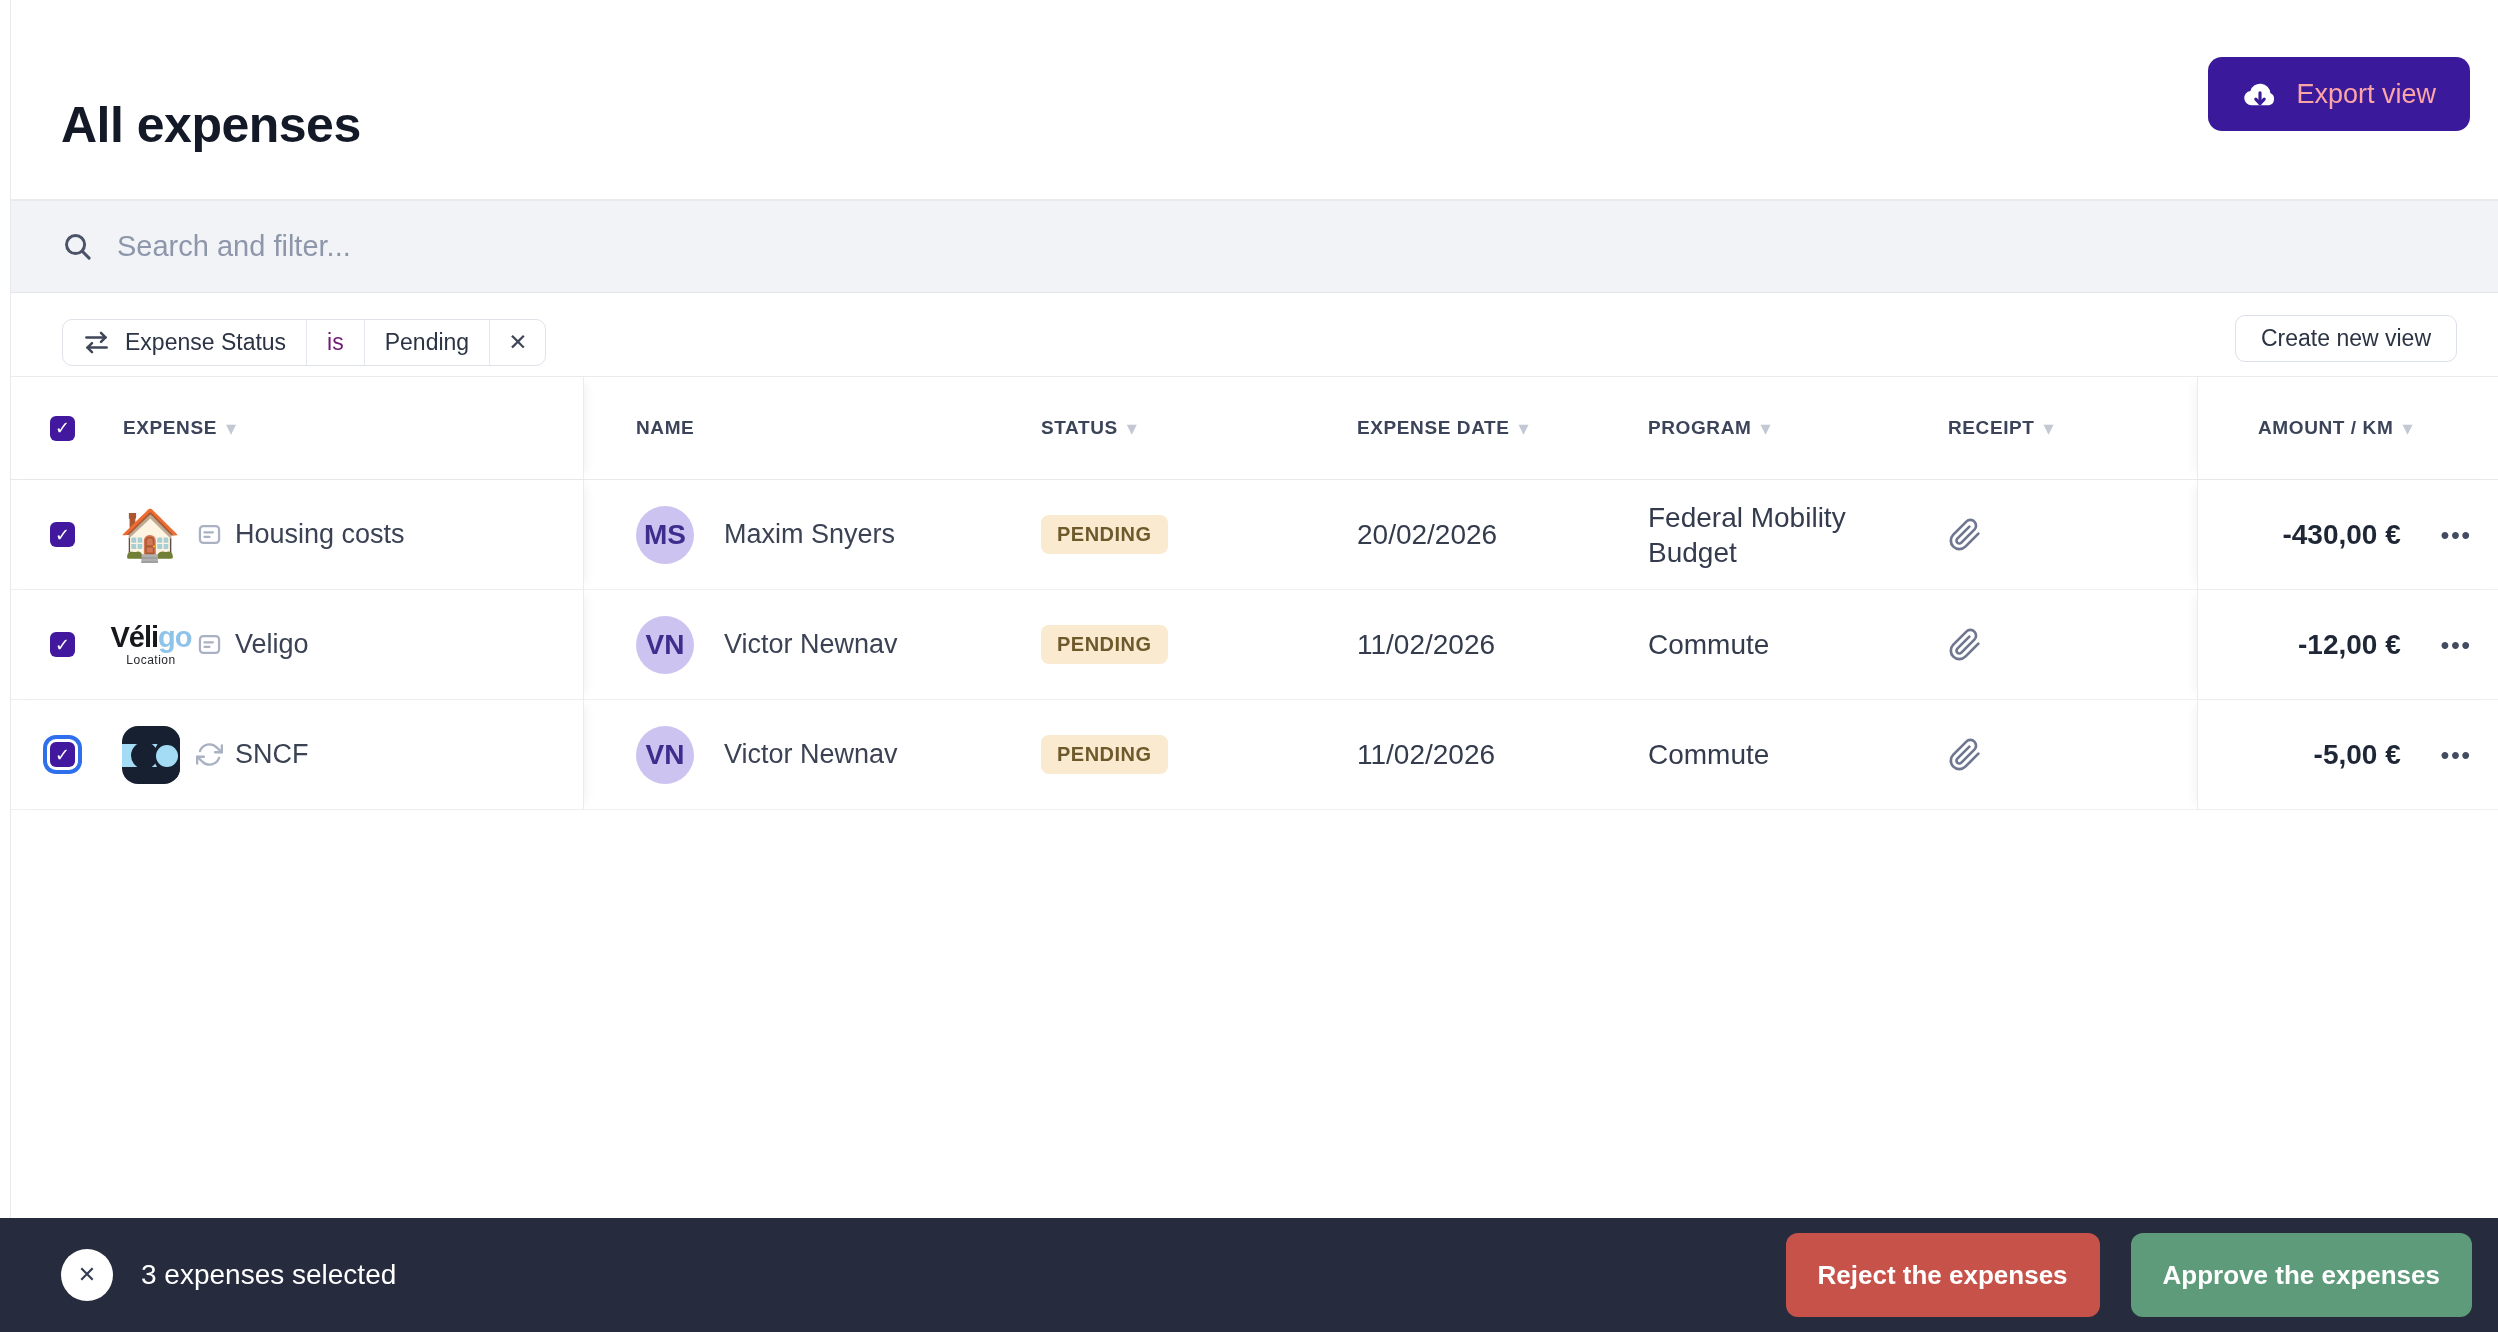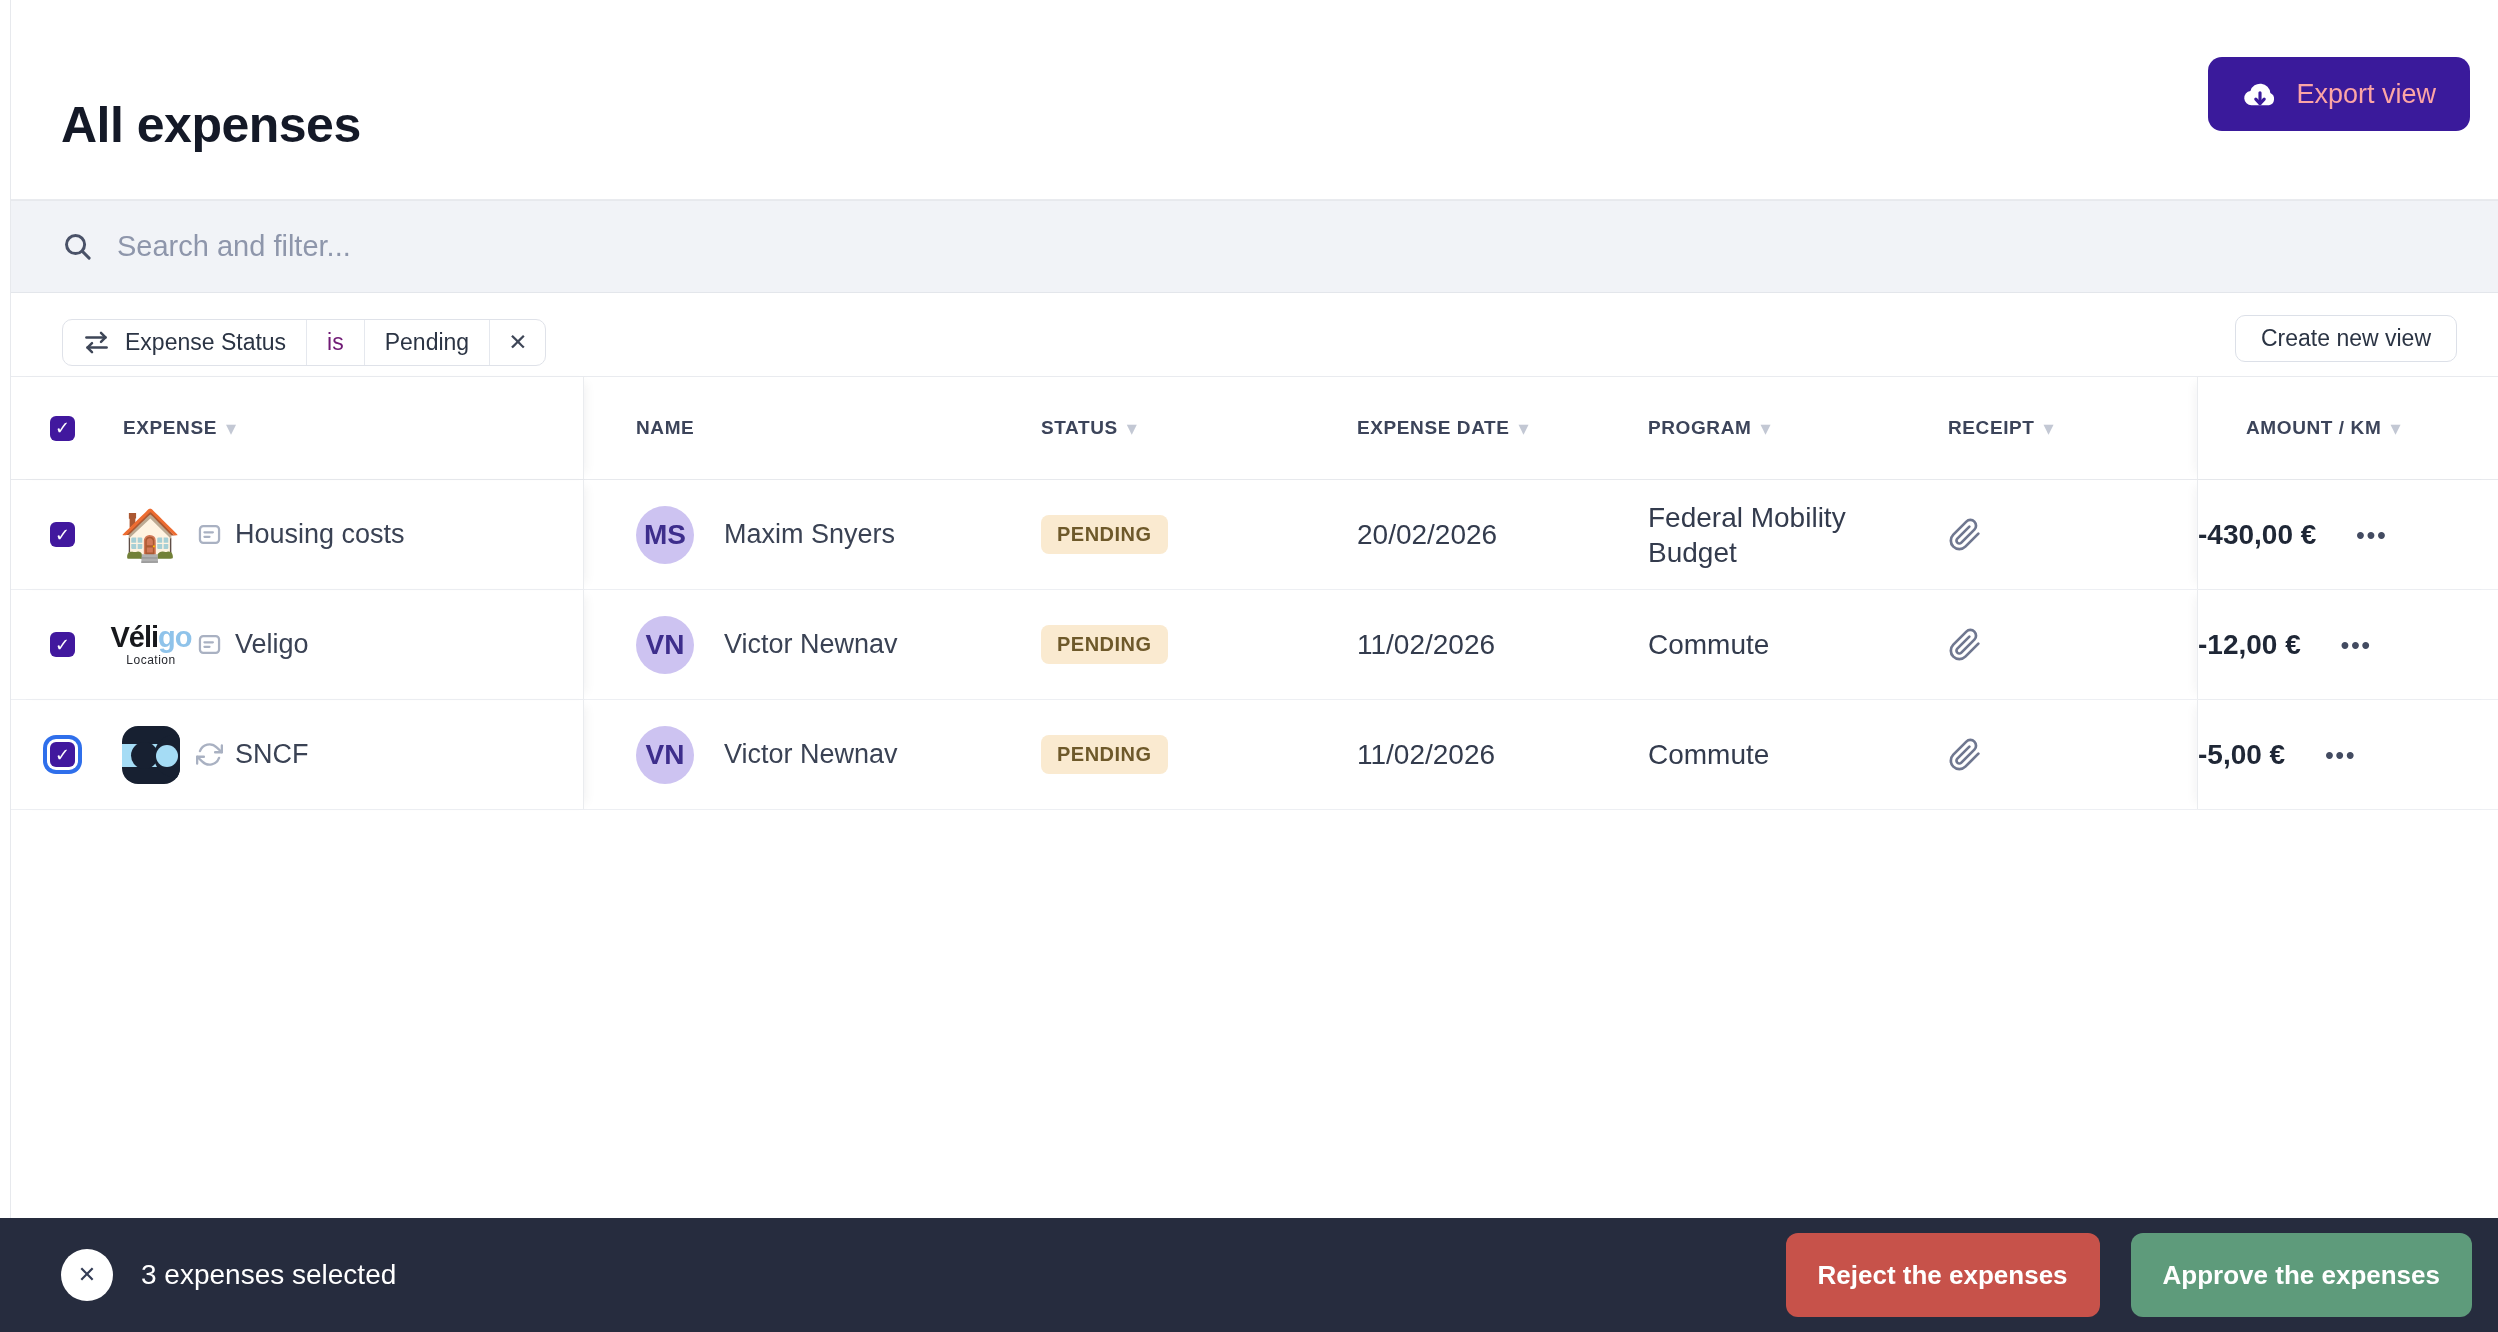--- a/index.html
+++ b/index.html
@@ -39,21 +39,21 @@
   .trow  { position:absolute; left:11px; right:0; height:110px; background:#fff; display:flex; border-bottom:1px solid #EDEFF3; }
   .r0 { top:480px; } .r1 { top:590px; } .r2 { top:700px; }
 
   .c-left    { width:573px; display:flex; align-items:center; padding-left:39px; border-right:1px solid #EAECEF;
                box-shadow:8px 0 10px -6px rgba(20,25,40,.06); position:relative; z-index:2; }
   .c-name    { width:457px; display:flex; align-items:center; padding-left:52px; gap:30px; }
   .c-status  { width:316px; display:flex; align-items:center; }
   .c-date    { width:291px; display:flex; align-items:center; font-size:28px; color:#333B4D; }
   .c-program { width:290px; display:flex; align-items:center; font-size:28px; color:#333B4D; }
   .c-receipt { width:259px; display:flex; align-items:center; padding-left:10px; }
-  .c-amount  { width:301px; display:flex; align-items:center; justify-content:flex-start; gap:40px; padding-right:26px;
+  .c-amount  { width:301px; display:flex; align-items:center; justify-content:flex-end; gap:40px; padding-right:26px;
                border-left:1px solid #EAECEF; box-shadow:-8px 0 10px -6px rgba(20,25,40,.05); background:#fff; }
 
   .th-label { font-size:19px; font-weight:700; color:#3C445A; letter-spacing:.6px; display:flex; align-items:center; gap:9px; cursor:pointer; }
   .sort-glyph { font-size:20px; color:#C3C8D4; }
   .thead .c-left .th-label { margin-left:48px; }
 
   .cb { width:25px; height:25px; border-radius:6px; background:var(--checkbox-purple,#41189E); color:#fff;
         display:flex; align-items:center; justify-content:center; font-size:18px; font-weight:700; flex:none; cursor:pointer; }
   .cb-focus { box-shadow:0 0 0 3px #fff, 0 0 0 7px var(--focus-ring,#2F6FEB); }
 
@@ -189,21 +189,21 @@
       <span>PROGRAM</span>
       <span class="sort-glyph">▾</span>
     </span>
   </div>
   <div class="c-receipt">
     <span class="th-label">
       <span>RECEIPT</span>
       <span class="sort-glyph">▾</span>
     </span>
   </div>
-  <div class="c-amount" style="justify-content:flex-start;padding-left:48px;">
+  <div class="c-amount" style="justify-content:flex-start;padding-left:60px;">
     <span class="th-label">
       <span>AMOUNT / KM</span>
       <span class="sort-glyph">▾</span>
     </span>
   </div>
 </div>
 
 <div class="trow r0">
   <div class="c-left">
     <span class="cb">

